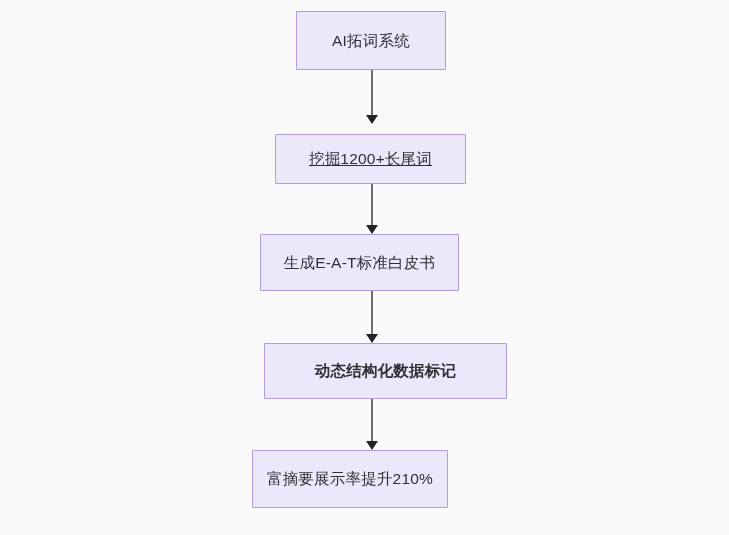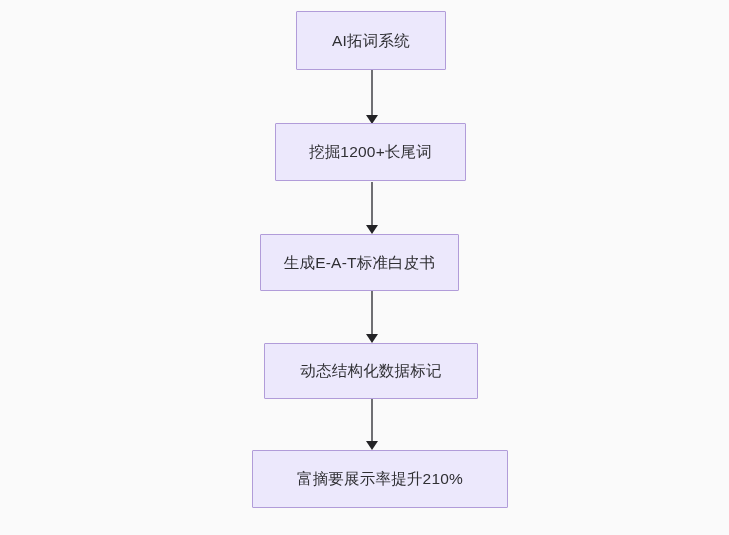--- a/index.html
+++ b/index.html
@@ -83,29 +83,29 @@
 
   <div class="connector" style="left:371px; top:399px; height:51px;">
     <div class="shaft" style="height:42px;"></div>
     <div class="arrowhead" style="top:42px;"></div>
   </div>
 
   <div class="node" style="left:296px; top:11px; width:150px; height:59px;">
     <span class="node-label">AI拓词系统</span>
   </div>
 
-  <div class="node" style="left:275px; top:123px; width:191px; height:58px;">
+  <div class="node" style="left:275px; top:134px; width:191px; height:50px;text-decoration:underline;">
     <span class="node-label">挖掘1200+长尾词</span>
   </div>
 
   <div class="node" style="left:260px; top:234px; width:199px; height:57px;">
     <span class="node-label">生成E-A-T标准白皮书</span>
   </div>
 
-  <div class="node" style="left:264px; top:343px; width:214px; height:56px;">
+  <div class="node" style="left:264px; top:343px; width:243px; height:56px;font-weight:bold;">
     <span class="node-label">动态结构化数据标记</span>
   </div>
 
-  <div class="node" style="left:252px; top:450px; width:256px; height:58px;">
+  <div class="node" style="left:252px; top:450px; width:196px; height:58px;">
     <span class="node-label">富摘要展示率提升210%</span>
   </div>
 
 </div>
 
 </body></html>

